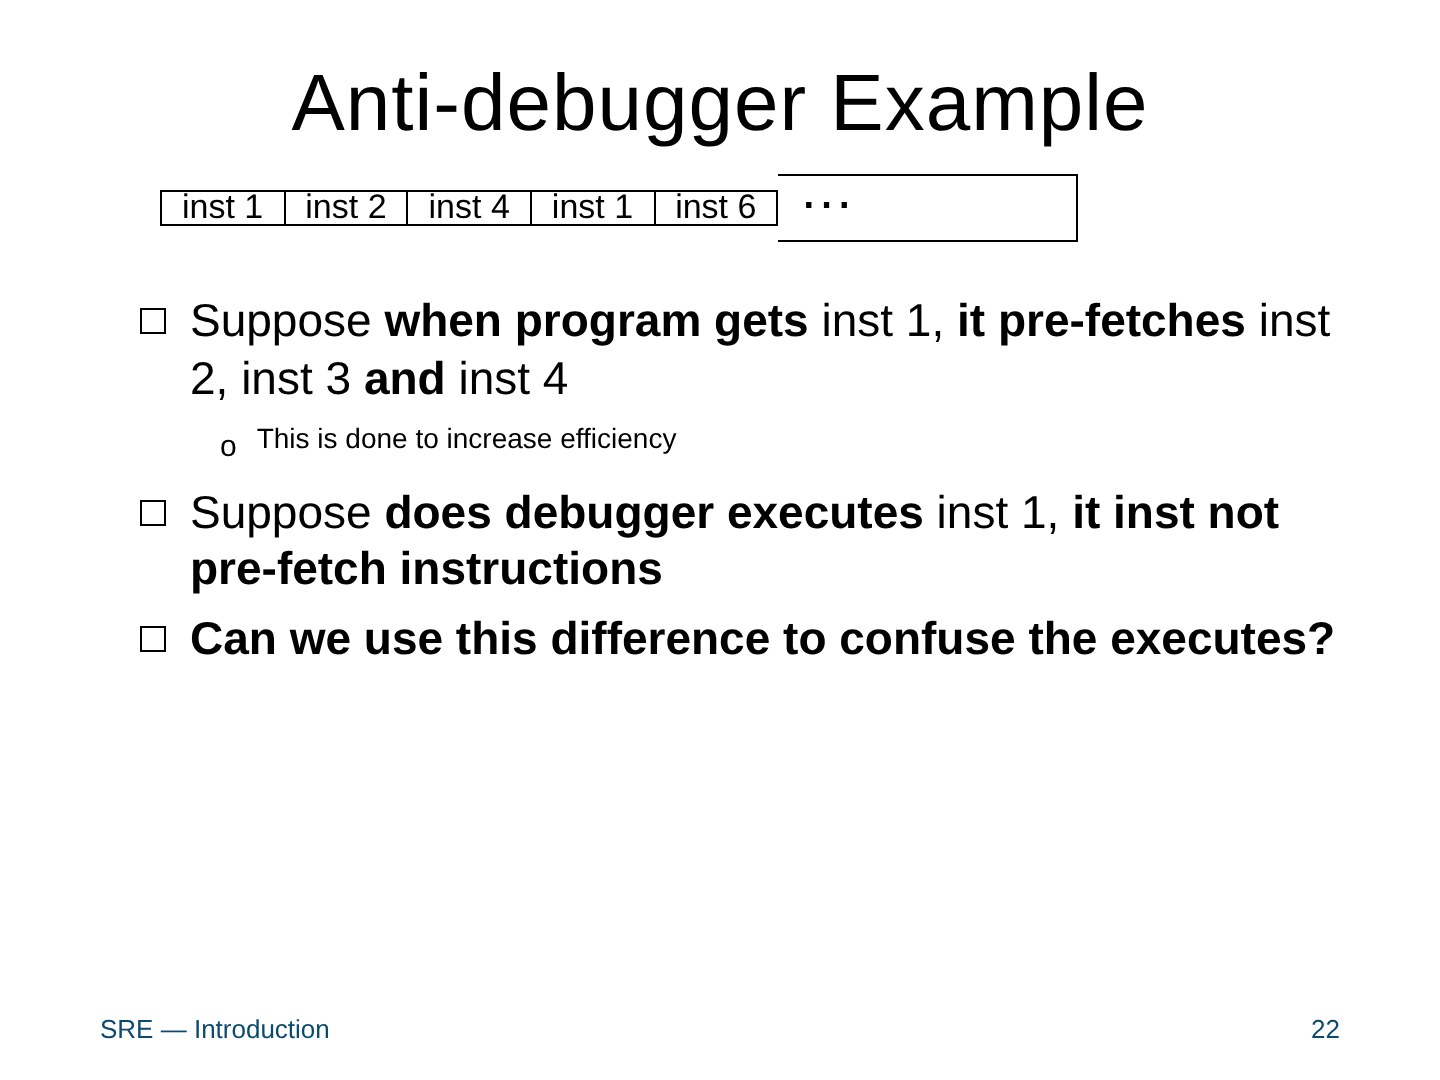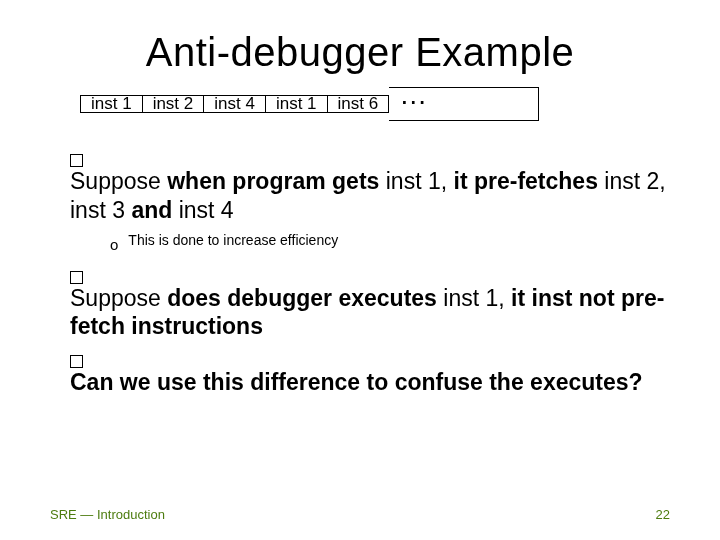--- a/index.html
+++ b/index.html
@@ -62,21 +62,20 @@
     position: relative;
     top: 2px;
   }
   .bullets {
     margin-left: 20px;
   }
   .bullet {
     display: flex;
     align-items: flex-start;
     margin-bottom: 6px;
-    flex-direction: column;
   }
   .bullet .marker {
     width: 13px;
     height: 13px;
     border: 1.5px solid #000;
     margin-top: 8px;
     margin-right: 12px;
     flex-shrink: 0;
   }
   .bullet .text {
@@ -102,21 +101,21 @@
   }
   .b { font-weight: bold; }
   .footer {
     position: absolute;
     bottom: 18px;
     left: 50px;
     right: 50px;
     display: flex;
     justify-content: space-between;
     font-size: 13px;
-    color: #4d7c0f;
+    color: #0c4a6e;
   }
   .footer .dash {
     font-family: Arial, sans-serif;
   }
 </style>
 </head>
 <body>
 
 <div class="slide">
 

